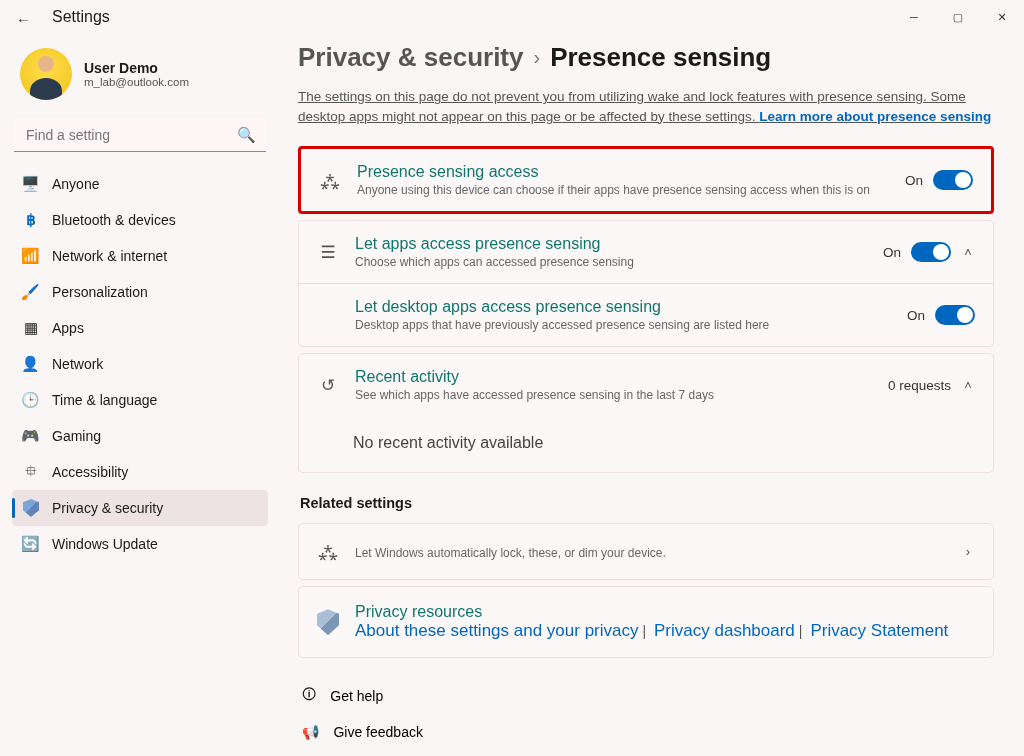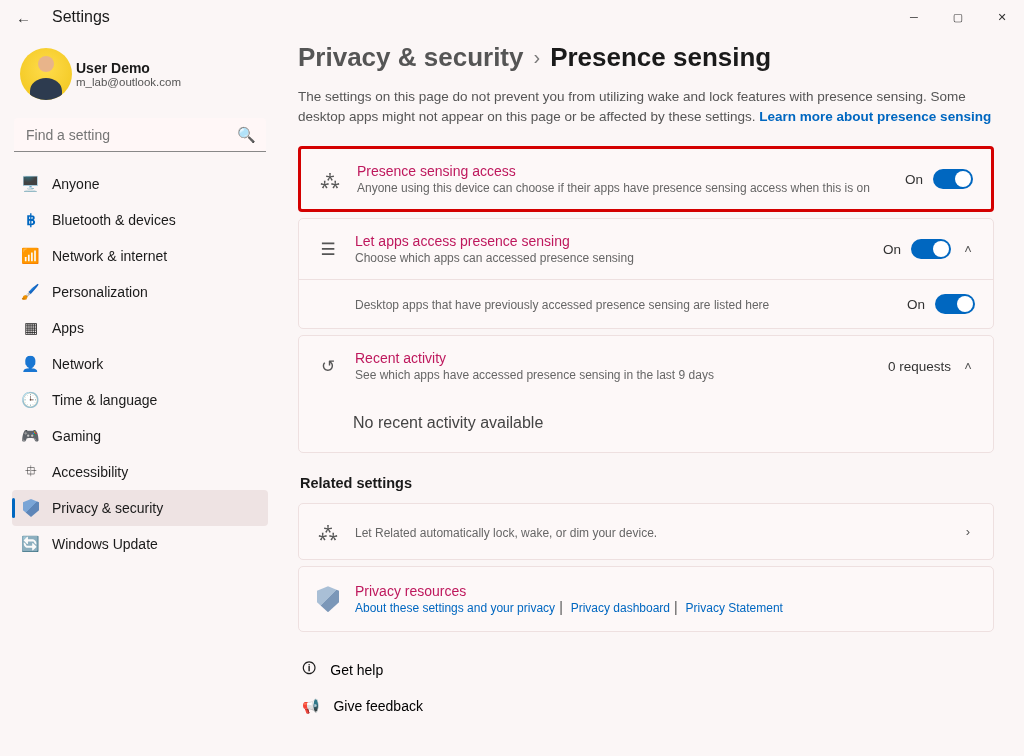--- a/index.html
+++ b/index.html
@@ -17,54 +17,54 @@
     display: flex;
     align-items: center;
     padding: 0 0 0 16px;
   }
   .titlebar .back { width: 22px; font-size: 15px; color:#333; }
   .titlebar .title { font-size: 16px; padding-left: 14px; }
   .titlebar .winbtns { margin-left: auto; display:flex; }
   .titlebar .wbtn { width: 44px; height:34px; display:flex; align-items:center; justify-content:center; font-size:11px; color:#333;}
   .app { display:flex; height: calc(756px - 34px); }
   .sidebar { width: 280px; padding: 8px 12px 0 12px; }
-  .profile { display:flex; align-items:center; gap:4px; padding:6px 4px 18px 8px;}
+  .profile { display:flex; align-items:center; gap:12px; padding:6px 4px 18px 8px;}
   .avatar { width:52px; height:52px; border-radius:50%; background: radial-gradient(circle at 50% 40%, #ffdc4b 0%, #f0c419 100%); position:relative; overflow:hidden;}
   .avatar::after{ content:""; position:absolute; bottom:-4px; left:10px; width:32px; height:26px; background:#2d3b4f; border-radius:50% 50% 0 0;}
   .avatar::before{ content:""; position:absolute; top:8px; left:18px; width:16px; height:16px; background:#e8b48a; border-radius:50%;}
   .pname { font-weight:600; font-size:14px; }
   .pemail{ font-size:11.5px; color:#555;}
   .search { position:relative; margin: 0 2px 14px 2px; }
   .search input { width:100%; height:34px; border:none; border-bottom:1.5px solid #888; background:#fff7f7; padding:0 36px 0 12px; font-size:14px; border-radius:4px 4px 0 0;}
   .search .sicon{ position:absolute; right:10px; top:8px; color:#555; font-size:15px;}
   .nav { list-style:none; }
   .nav li { display:flex; align-items:center; gap:12px; height:36px; padding:0 10px; border-radius:4px; cursor:pointer; font-size:14px;}
   .nav li.selected { background:#eee3e3; position:relative;}
   .nav li.selected::before{ content:""; position:absolute; left:0; top:8px; bottom:8px; width:3px; background:#0067c0; border-radius:2px;}
   .nico { width:18px; height:18px; display:flex; align-items:center; justify-content:center; font-size:15px;}
   .main { flex:1; padding: 8px 30px 0 18px; overflow-y:auto;}
   .crumbs { display:flex; align-items:center; gap:10px; font-size:26px; font-weight:600; margin-bottom:14px;}
   .crumbs .parent{ color:#555; font-weight:600;}
   .crumbs .chev{ color:#777; font-size:20px; font-weight:400;}
-  .desc { font-size:13.5px; color:#555; line-height:1.45; margin-bottom:20px;}
+  .desc { font-size:13.5px; color:#555; line-height:1.45; margin-bottom:20px;text-decoration:underline;}
   .desc a { color:#0067c0; text-decoration:none; font-weight:600;}
   .card { background:#fdf8f8; border:1px solid #eee0e0; border-radius:5px; margin-bottom:6px;}
   .row { display:flex; align-items:center; padding:14px 18px; gap:16px;}
   .row + .row { border-top:1px solid #eee0e0;}
   .rico { width:22px; display:flex; justify-content:center; color:#555; font-size:17px;}
   .rtext { flex:1; }
-  .rt { font-size:14px; color:#be185d;}
+  .rt { font-size:16px; color:#0f766e;}
   .rd { font-size:12px; color:#666; margin-top:2px;}
   .rctl { display:flex; align-items:center; gap:10px; color:#333; font-size:13.5px;justify-content:flex-end;}
   .toggle { width:40px; height:20px; border-radius:10px; background:#0067c0; position:relative;}
   .toggle::after{ content:""; position:absolute; right:2px; top:2px; width:16px; height:16px; background:#fff; border-radius:50%;}
   .chevr { width:14px; color:#555; font-size:13px; text-align:center;}
   .section-title{ font-size:14.5px; font-weight:600; margin:22px 0 12px 2px;}
   .related-row { display:flex; align-items:center; padding:16px 18px; gap:16px;}
-  .links a{ color:#0067c0; text-decoration:none; font-size:12px;}
+  .links a{ color:#0067c0; text-decoration:none; font-size:17px;}
   .links span{ color:#555; margin:0 4px;}
   .highlight { border:3px solid #d40000; border-radius:4px;}
   .helprow{ display:flex; align-items:center; gap:14px; padding:8px 4px; font-size:14px;}
   .helprow a{ color:#000000; text-decoration:none;}
   .norecent{ padding:18px 18px 20px 54px; font-size:16px; color:#444;}
   .shield-ico{ width:16px; height:18px; background:linear-gradient(135deg,#7aa5d6 50%,#5e86b8 50%); clip-path: polygon(50% 0,100% 18%,100% 62%,50% 100%,0 62%,0 18%); display:inline-block;}
   .shield-lg{ width:22px; height:26px; background:linear-gradient(135deg,#a9bfd6 50%,#7b97b8 50%); clip-path: polygon(50% 0,100% 18%,100% 62%,50% 100%,0 62%,0 18%);}
 </style>
 </head>
 <body>
@@ -175,51 +175,52 @@
         </div>
         <div class="rctl">
           <span>On</span>
           <div class="toggle"></div>
           <span class="chevr">˄</span>
         </div>
       </div>
       <div class="row">
         <div class="rico"></div>
         <div class="rtext">
+          <div class="rt">Let desktop apps access presence sensing</div>
           <div class="rd">Desktop apps that have previously accessed presence sensing are listed here</div>
         </div>
         <div class="rctl">
           <span>On</span>
           <div class="toggle"></div>
         </div>
       </div>
     </div>
 
     <div class="card">
       <div class="row">
         <div class="rico">↺</div>
         <div class="rtext">
           <div class="rt">Recent activity</div>
-          <div class="rd">See which apps have accessed presence sensing in the last 9 days</div>
+          <div class="rd">See which apps have accessed presence sensing in the last 7 days</div>
         </div>
         <div class="rctl">
           <span>0 requests</span>
           <span class="chevr">˄</span>
         </div>
       </div>
       <div class="norecent">No recent activity available</div>
     </div>
 
     <div class="section-title">Related settings</div>
 
     <div class="card">
       <div class="related-row">
         <div class="rico">⁂</div>
         <div class="rtext">
-          <div class="rd">Let Related automatically lock, wake, or dim your device.</div>
+          <div class="rd">Let Windows automatically lock, these, or dim your device.</div>
         </div>
         <span class="chevr">›</span>
       </div>
     </div>
 
     <div class="card">
       <div class="related-row">
         <div class="rico">
             <span class="shield-lg"></span>
           </div>

